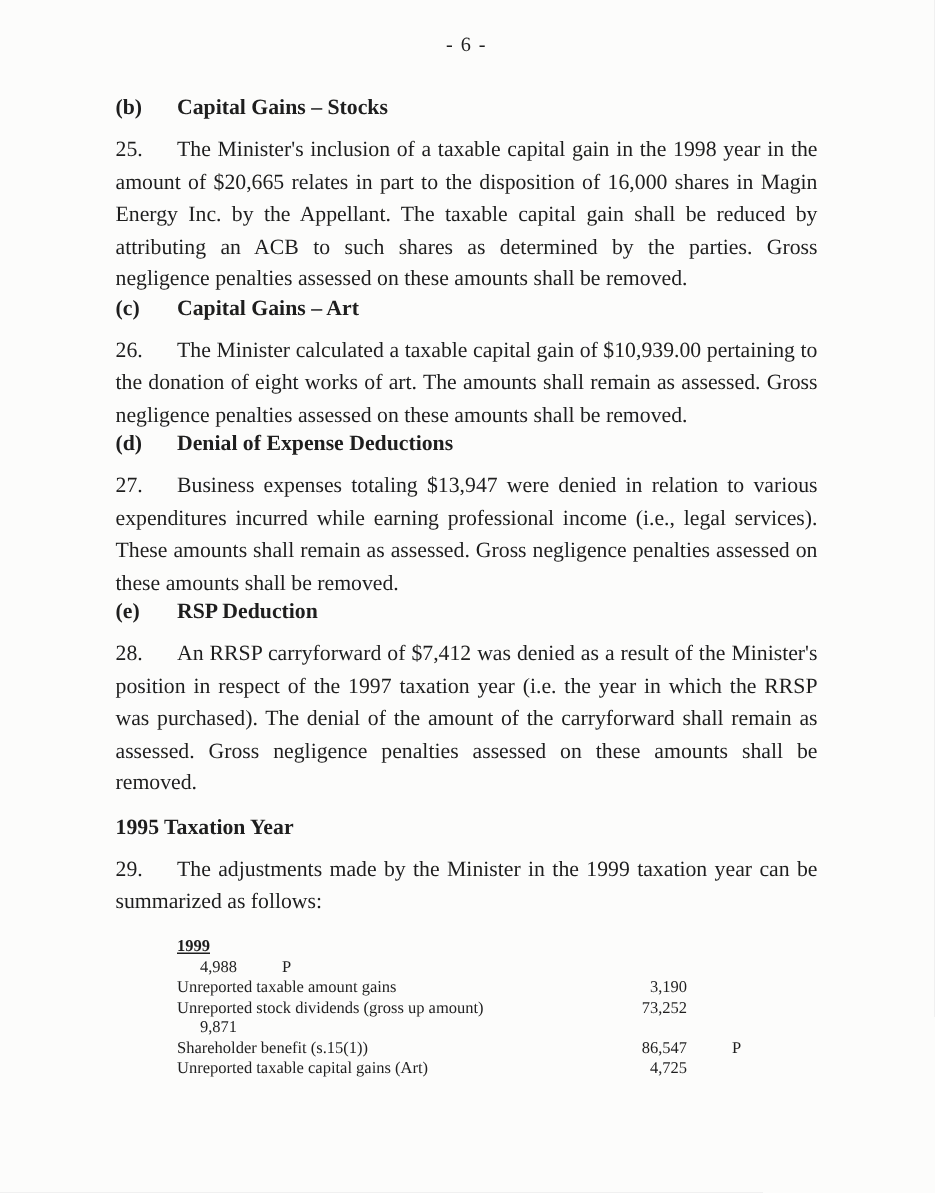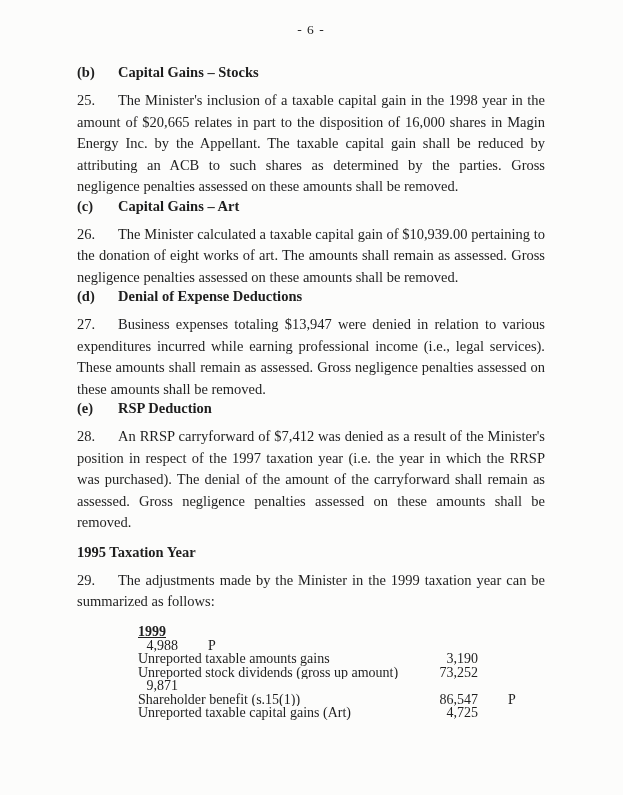--- a/index.html
+++ b/index.html
@@ -46,22 +46,22 @@
     display: inline-block;
     width: 41px;
   }
   .plain-heading {
     margin-top: 10px;
     font-weight: bold;
     height: 18px;
   }
   .adj-table {
     margin-top: 12px;
-    margin-left: 61px;
-    font-size: 14px;
+    margin-left: 41px;
+    font-size: 11px;
     line-height: 13.5px;
   }
   .table-year {
     font-weight: bold;
     text-decoration: underline;
     height: 14px;
   }
   .trow {
     display: flex;
     align-items: baseline;
@@ -133,21 +133,21 @@
 
   <div class="adj-table">
     <div class="table-year">1999</div>
     <div>
   <div class="trow">
     <span class="t-amount">4,988</span>
     <span class="t-flag">P</span>
   </div>
 
   <div class="trow">
-    <span class="t-label">Unreported taxable amounts gains</span>
+    <span class="t-label">Unreported taxable amount gains</span>
     <span class="t-amount">3,190</span>
     <span class="t-flag"></span>
   </div>
 
   <div class="trow">
     <span class="t-label">Unreported stock dividends (gross up amount)</span>
     <span class="t-amount">73,252</span>
     <span class="t-flag"></span>
   </div>
 

